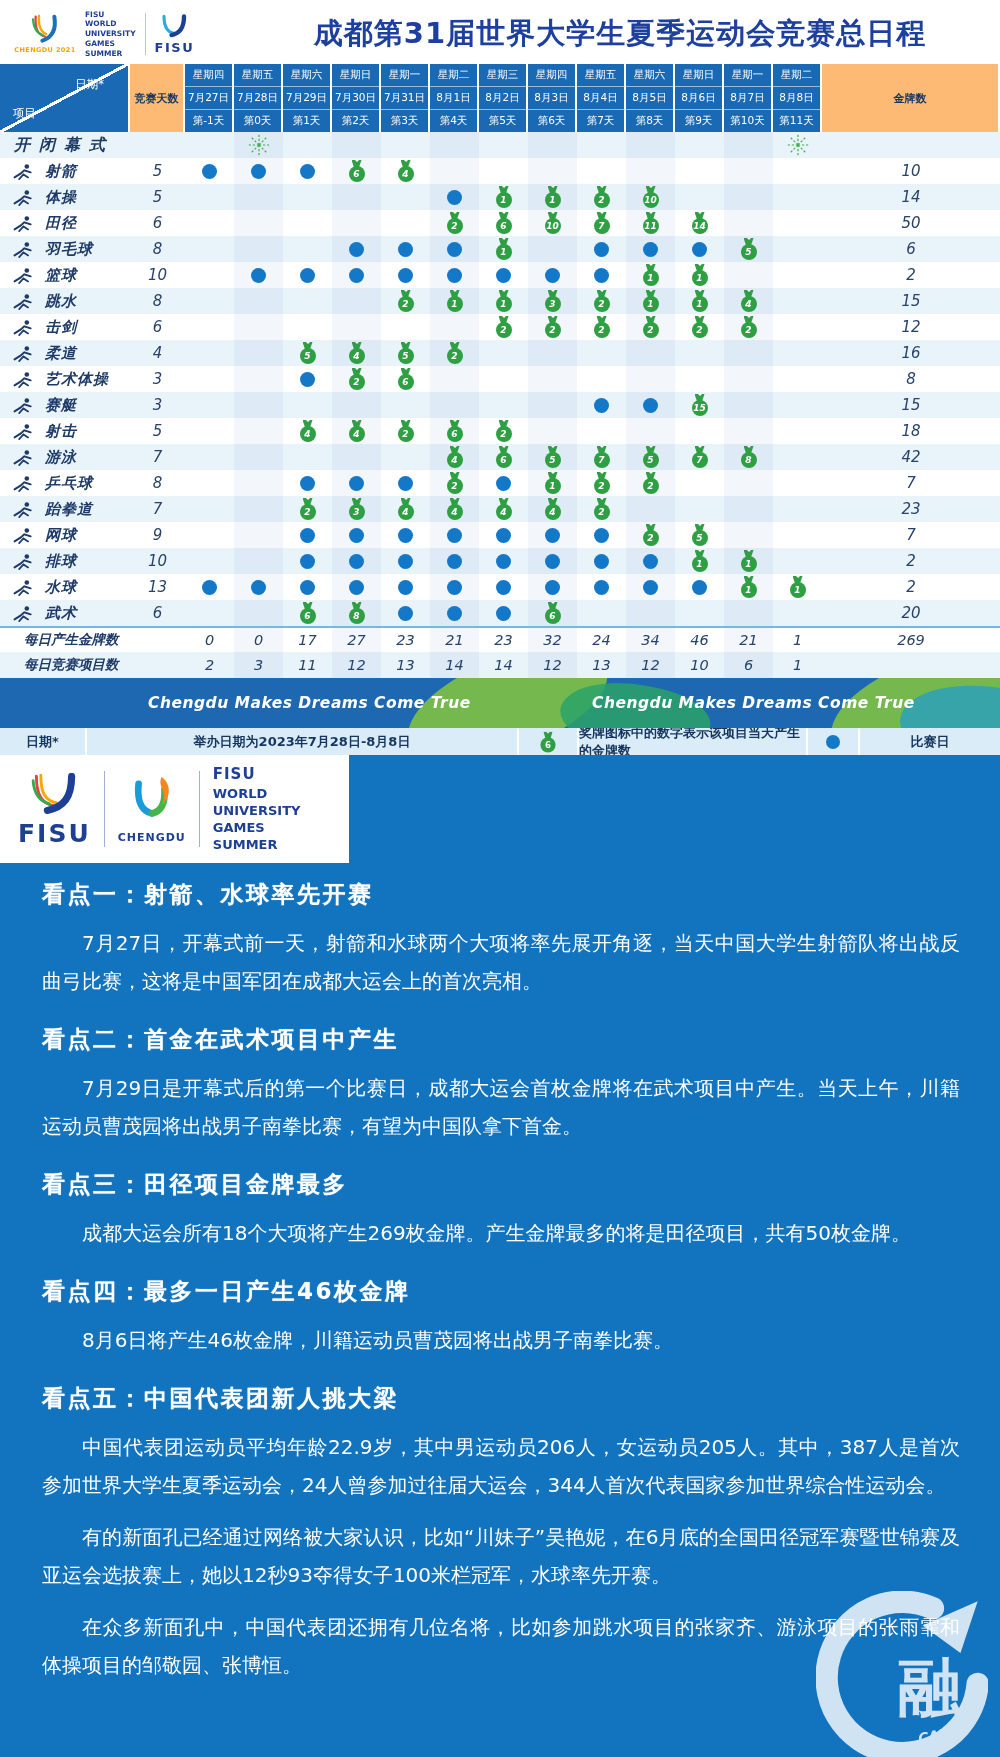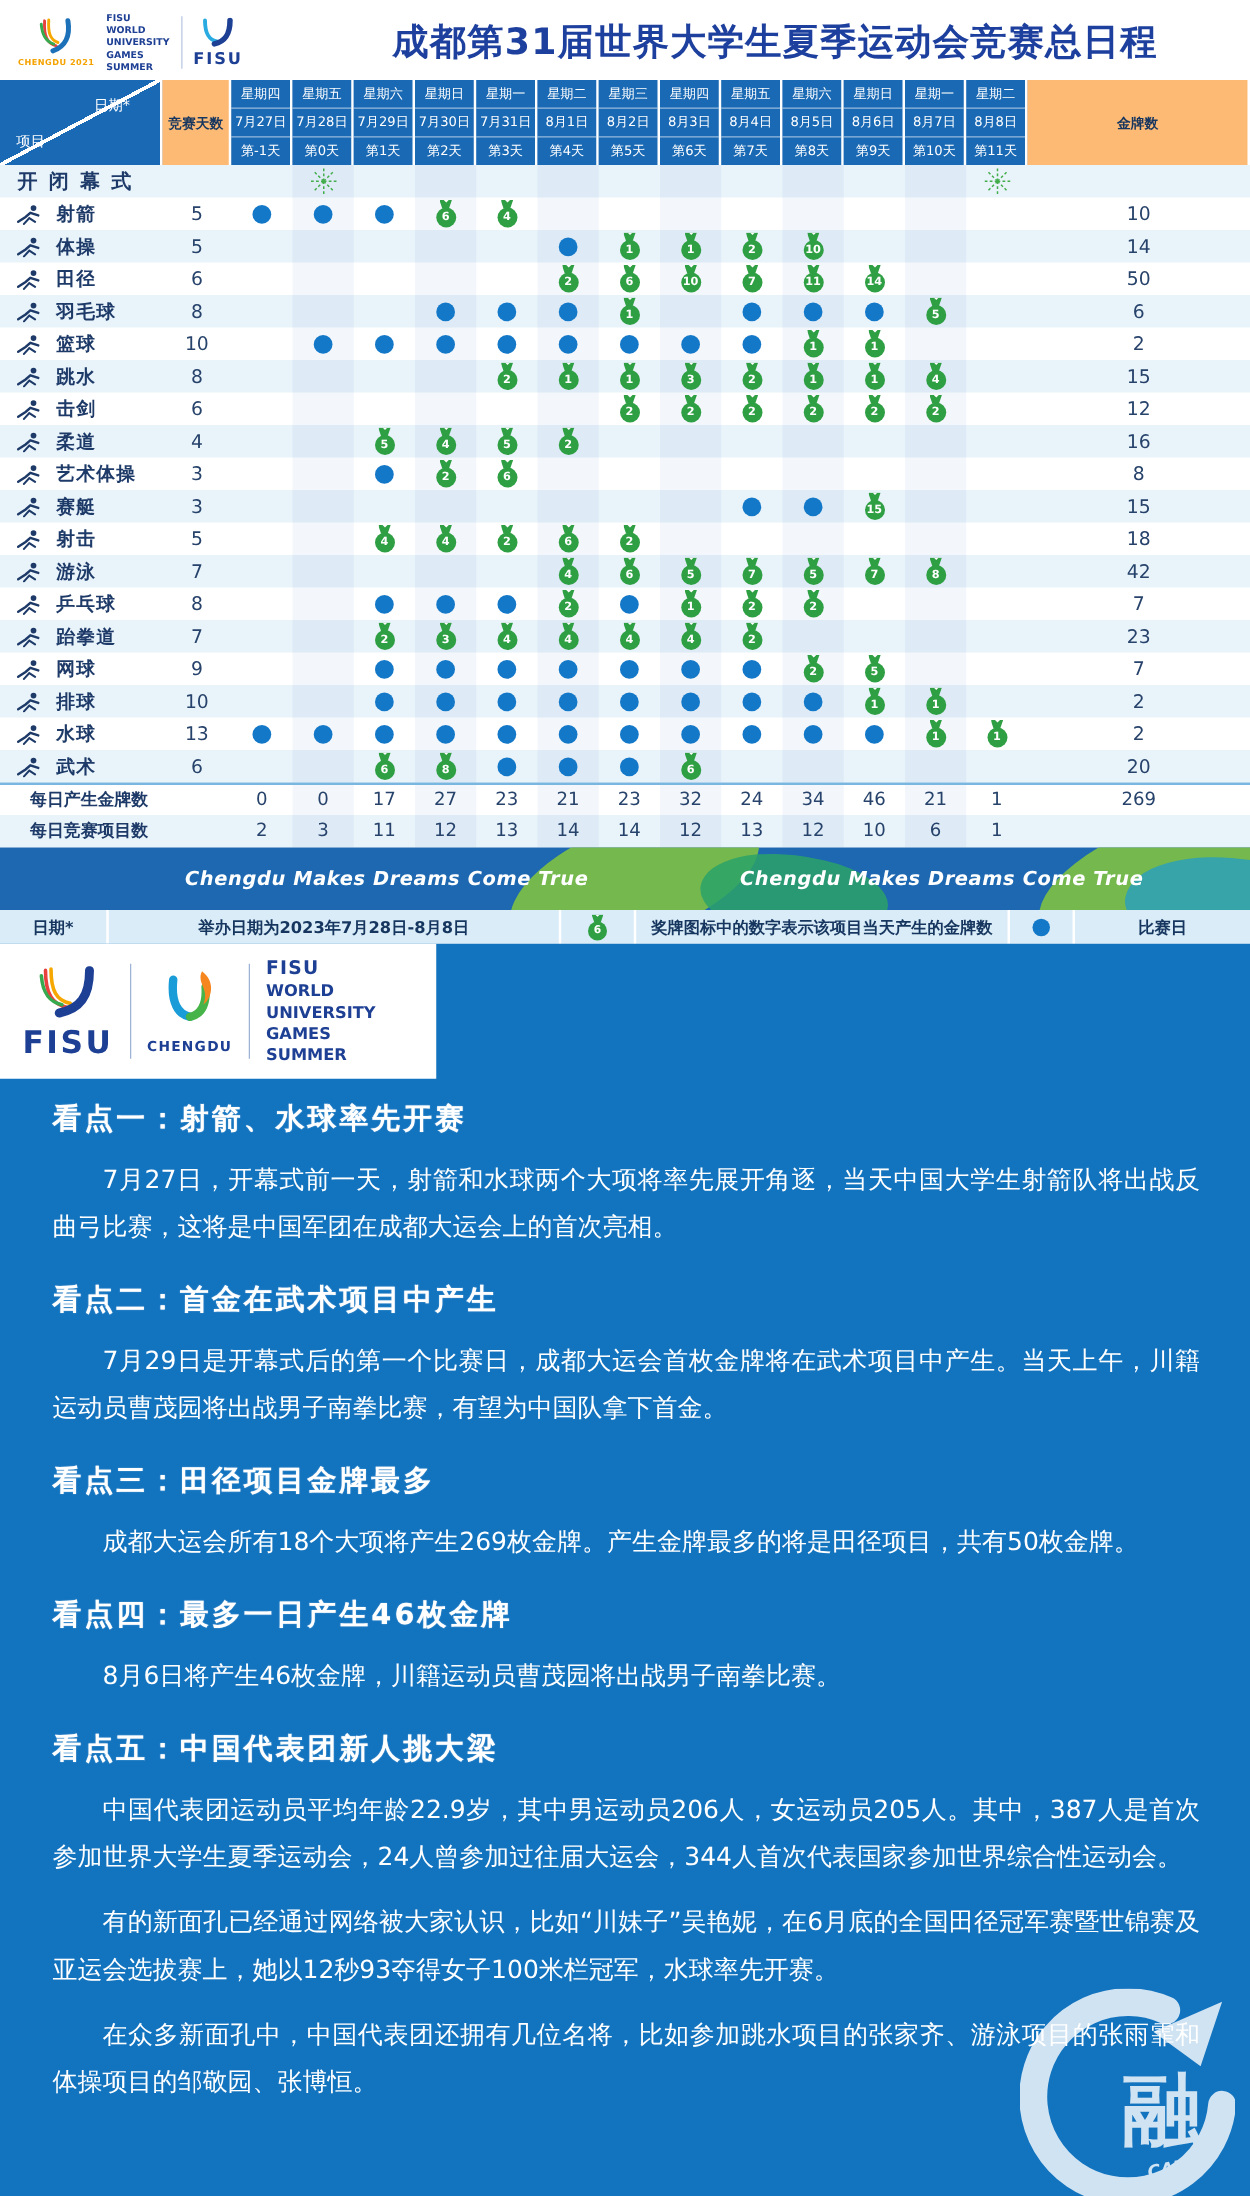--- a/index.html
+++ b/index.html
@@ -30,21 +30,21 @@
   .t-head .c { border-right:2px solid #fff; }
   .corner { background:#1a69b4; color:#fff; font-size:11.5px;
     background-image:linear-gradient(to bottom right, rgba(0,0,0,0) calc(50% - 1.5px), #fff calc(50% - 1.5px), #fff calc(50% + 1.5px), rgba(0,0,0,0) calc(50% + 1.5px)); }
   .corner .date-k { position:absolute; top:13px; right:24px; }
   .corner .proj-k { position:absolute; bottom:11px; left:13px;margin-top:16px; }
   .head-pale { background:#fdba74; color:#16365f; font-size:11px; font-weight:bold; }
   .dayh { background:#1a69b4; color:#fff; flex-direction:column; font-size:10.5px; padding:0; }
   .dayh span { flex:1; display:flex; align-items:center; justify-content:center; width:100%; }
   .dayh span + span { border-top:1px solid rgba(255,255,255,.55); }
 
-  .t-body .t-row { height:26px; }
+  .t-body .t-row { height:26px;font-style:italic; }
   .stripe { background:#e9f3fa; }
   .lbl { justify-content:flex-start; padding-left:12px; }
   .s-icon { width:33px; display:flex; align-items:center; }
   .s-name { font-size:15px; font-weight:bold; color:#1d3a68; letter-spacing:1px; white-space:nowrap; }
   .cer-lbl { font-size:16px; font-weight:bold; color:#1d3a68; letter-spacing:9px; padding-left:14px; white-space:nowrap; }
   .daysc { font-size:15px; color:#27436b; }
   .day.dk { background:rgba(26,105,180,.05); }
   .goldc { font-size:15px; color:#27436b; }
 
   .dot { width:15px; height:15px; border-radius:50%; background:#1478c8; }
@@ -68,21 +68,21 @@
   .sw2 { width:150px; height:70px; left:560px; top:6px;  background:#2aa268; transform:rotate(12deg); opacity:.85; }
   .sw3 { width:240px; height:100px; left:826px; top:-26px; background:#7fc143; transform:rotate(-15deg); opacity:.9; }
   .sw4 { width:170px; height:82px; left:900px; top:8px; background:#279fc0; transform:rotate(10deg); opacity:.8; }
   .slogan { position:absolute; top:50%; transform:translateY(-50%); color:#fff; font-style:italic;
     font-size:15.5px; font-weight:bold; white-space:nowrap; letter-spacing:.5px; }
   .s1 { left:148px; } .s2 { left:592px; }
 
   
   .legend { height:27px; display:flex; gap:2px; background:#fff; }
   .lseg { background:#d9ecf7; color:#16365f; font-size:13px; font-weight:bold; display:flex; align-items:center; justify-content:center; }
-  .lg1 { width:85px; } .lg2 { width:360px; } .lg3 { width:58px; } .lg4 { flex:1; } .lg5 { width:50px; } .lg6 { width:140px; }
+  .lg1 { width:85px; } .lg2 { width:430px; } .lg3 { width:58px; } .lg4 { flex:1; } .lg5 { width:50px; } .lg6 { width:140px; }
   .legend .medal { transform:scale(.95); }
   .legend .dot { width:14px; height:14px; }
 
   
   .lower { position:relative; height:1010px; background:#1273bf; }
   .logo-box { position:absolute; top:0; left:0; width:349px; height:108px; background:#fff;
     display:flex; align-items:center; gap:13px; padding-left:18px; }
   .lb-fisu { display:flex; flex-direction:column; align-items:center; }
   .lb-fisu svg { width:56px; height:44px; }
   .lb-fisu-t { font-size:25px; font-weight:bold; color:#1d3f94; letter-spacing:2px; line-height:1; }

